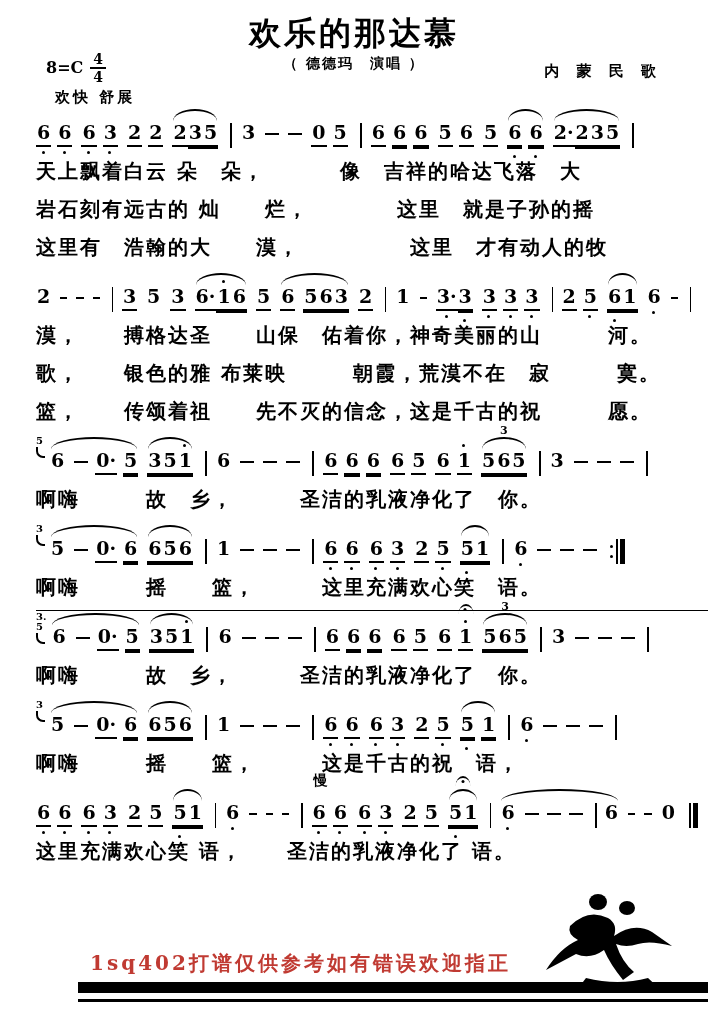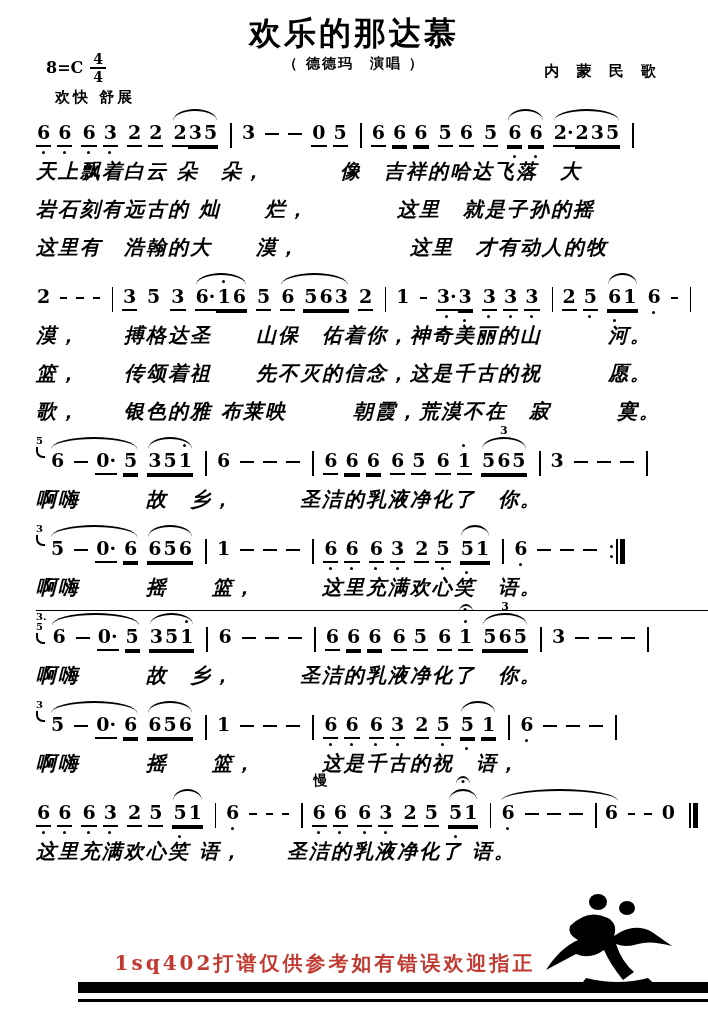--- a/index.html
+++ b/index.html
@@ -17,21 +17,21 @@
   .frac .den{display:block;padding-top:1px;}
   .tempo{position:absolute;left:55px;top:88px;font-size:15px;font-weight:bold;letter-spacing:3px;}
   .source{position:absolute;right:46px;top:62px;font-size:15px;font-weight:bold;letter-spacing:6px;}
   
   .score{position:absolute;left:36px;right:8px;top:104px;}
   .note-row{display:flex;align-items:flex-start;position:relative;
             padding-top:18px;margin-top:8px;font-weight:bold;font-size:19px;}
   .note-row:first-child{margin-top:0;}
   .note-row.topline::before{content:"";position:absolute;top:2px;left:0;right:-8px;height:1px;background:#000;}
   .lyric-row{margin-top:10px;font-size:20px;font-weight:bold;line-height:26px;
-             white-space:pre;letter-spacing:2px;font-style:italic;}
+             white-space:pre;letter-spacing:2px;}
   .lyric-row + .lyric-row{margin-top:12px;}
   
   .grp{position:relative;display:inline-flex;align-items:flex-start;margin-right:9px;}
   .grp.slur::before{content:"";position:absolute;top:-13px;left:1px;right:1px;height:10px;
         border-top:2px solid #000;border-radius:50% 50% 0 0 / 100% 100% 0 0;}
   .tok{position:relative;display:inline-block;line-height:1.15;padding:0 1px;margin-right:6px;}
   .tok:last-child{margin-right:0;}
   .grp.tight .tok{margin-right:0;}
   .tok.gap{margin-right:8px !important;}
   .u1,.u2{border-bottom:2px solid #000;padding-bottom:1px;}
@@ -55,21 +55,21 @@
         height:25px;margin-right:3px;}
   .barrep .rdots span{width:3px;height:3px;border-radius:50%;background:#000;}
   .dash{display:inline-block;width:14px;height:2px;background:#000;margin:11px 9px 0 0;}
   .dash.in{margin:11px 7px 0 1px;}
   
   .grace{display:inline-flex;flex-direction:column;align-items:flex-start;margin:-14px 5px 0 0;}
   .grace .gnum{font-size:10px;line-height:10px;font-weight:bold;}
   .grace .hook{width:7px;height:9px;border-left:2px solid #000;border-bottom:2px solid #000;
         border-bottom-left-radius:7px;margin-top:1px;}
   
-  .notice{position:absolute;left:90px;top:950px;width:470px;text-align:center;
+  .notice{position:absolute;left:90px;top:950px;width:470px;
           font-size:20px;font-weight:bold;letter-spacing:3px;color:var(--accent,#c03a32);}
   .rule-thick{position:absolute;left:78px;right:0;top:982px;height:11px;background:#000;}
   .rule-thin{position:absolute;left:78px;right:0;top:999px;height:3px;background:#000;}
   .dancer{position:absolute;right:28px;top:888px;}
 </style>
 </head>
 <body>
 
 <div class="sheet" style="--accent: #c03a32;">
   <h1 class="title">欢乐的那达慕</h1>
@@ -194,22 +194,22 @@
           <span class="tok u2">6<span class="dot-lo" style="bottom: -13px;"></span></span>
           <span class="tok u2">1</span>
         </span>
         <span class="grp">
           <span class="tok">6<span class="dot-lo" style="bottom: -6px;"></span></span>
         </span>
         <span class="dash"></span>
         <span class="bar"></span>
       </div>
       <div class="lyric-row">漠，　　搏格达圣　　山保　佑着你，神奇美丽的山　　　河。</div>
+      <div class="lyric-row">歌，　　银色的雅 布莱映　　　朝霞，荒漠不在　寂　　　寞。</div>
       <div class="lyric-row">篮，　　传颂着祖　　先不灭的信念，这是千古的祝　　　愿。</div>
-      <div class="lyric-row">歌，　　银色的雅 布莱映　　　朝霞，荒漠不在　寂　　　寞。</div>
       <div class="note-row">
         <span class="grace">
           <span class="gnum">5</span>
           <span class="hook"></span>
         </span>
         <span class="grp slur">
           <span class="tok gap">6</span>
           <span class="dash in"></span>
           <span class="tok u1">0·</span>
           <span class="tok u2">5</span>

